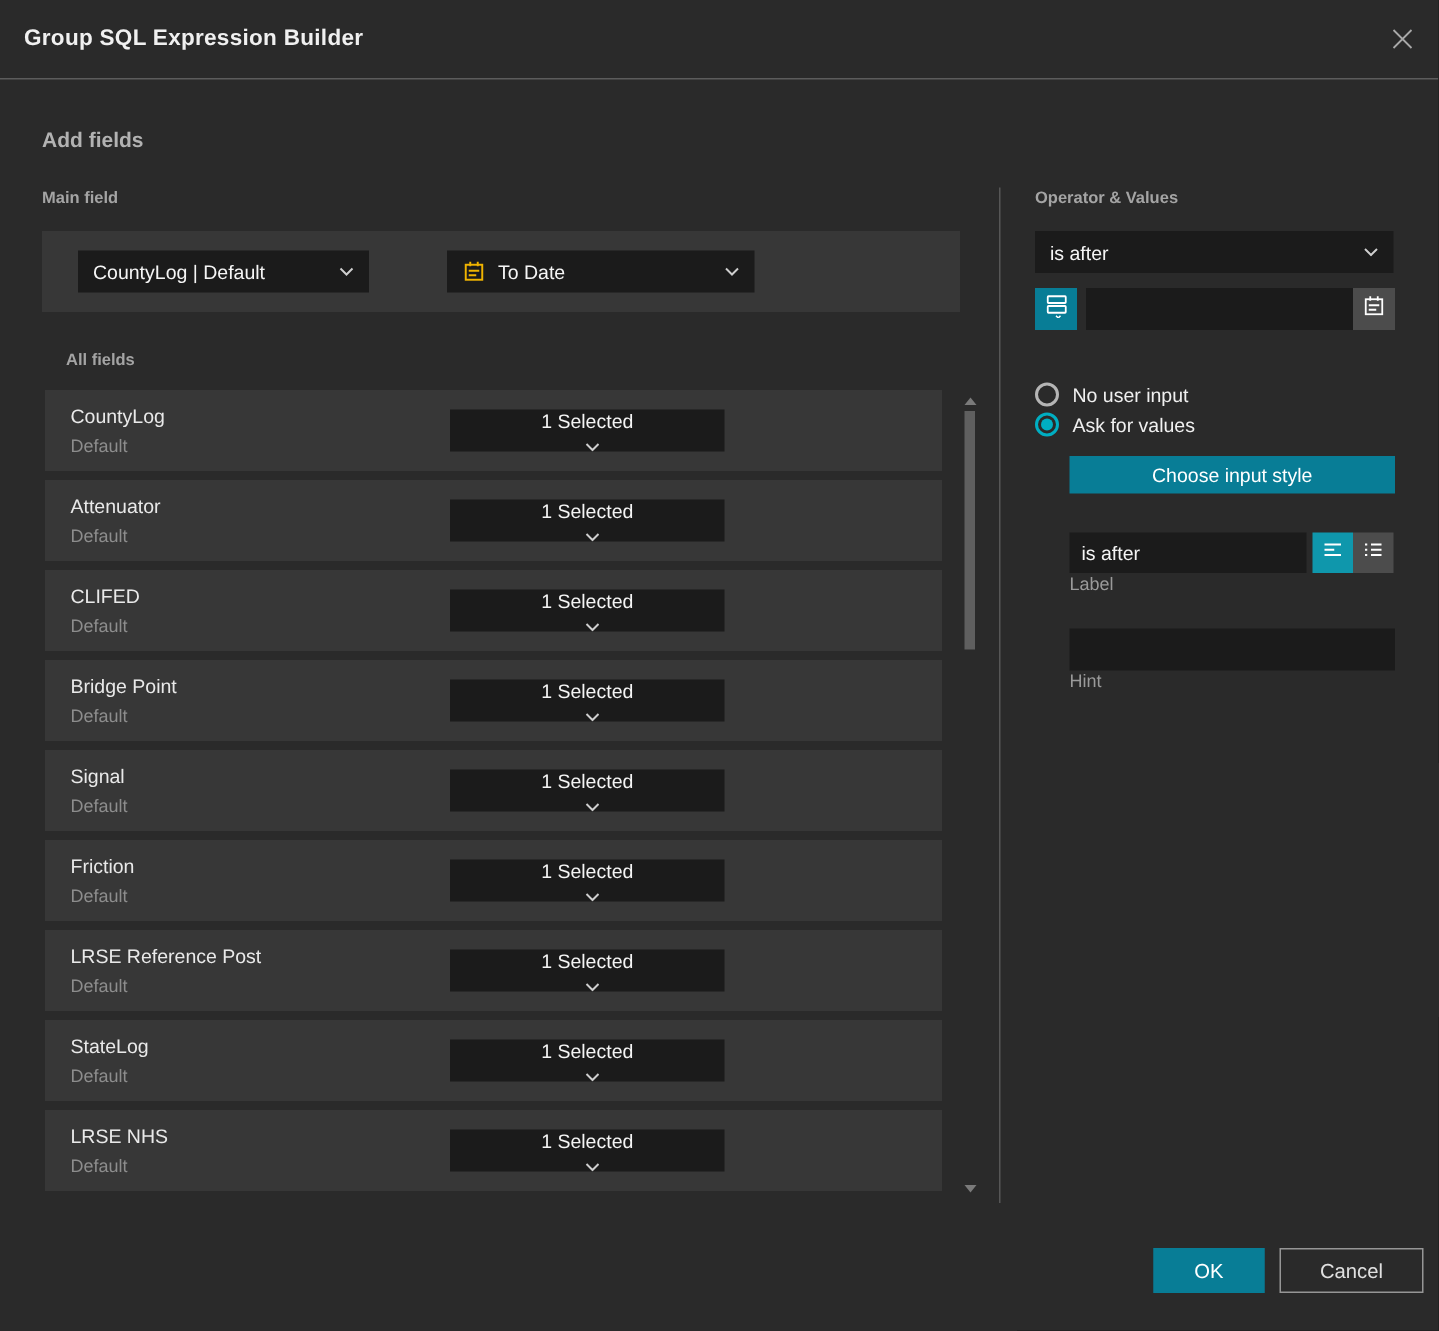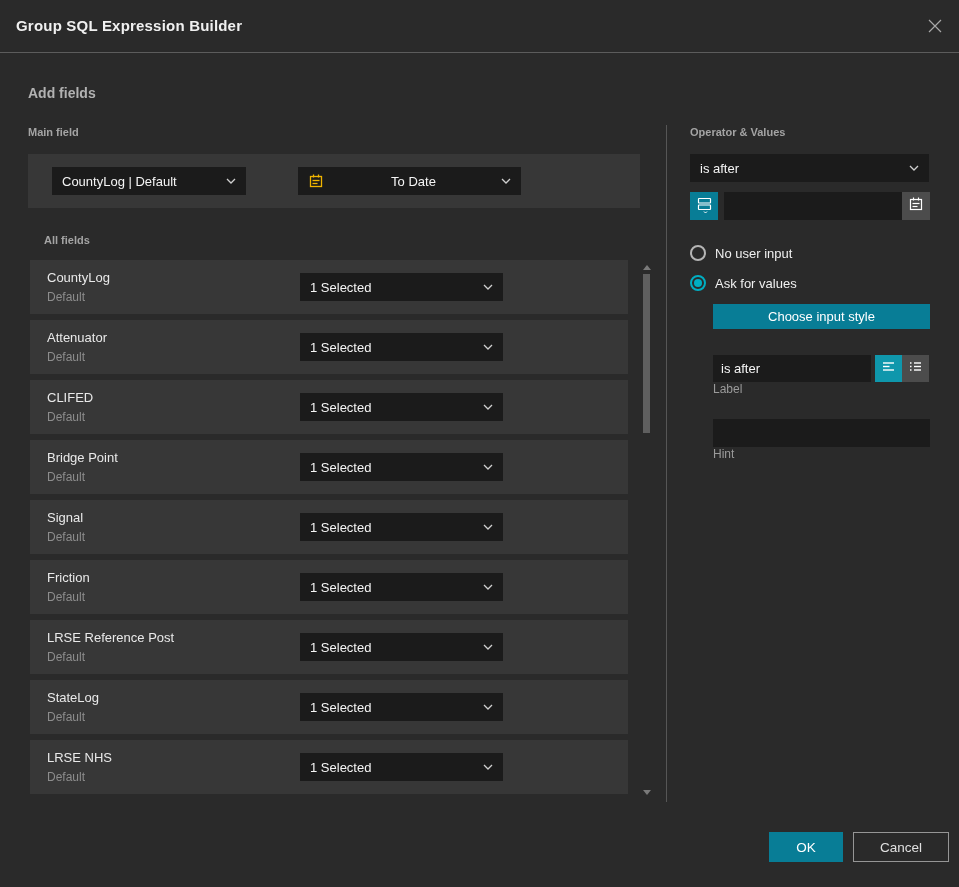--- a/index.html
+++ b/index.html
@@ -28,21 +28,21 @@
     position:absolute;height:28px;background:#1b1b1b;border:none;box-sizing:border-box;
     color:#f5f5f5;font-size:13px;font-family:"Liberation Sans",sans-serif;padding:0 8px;outline:none;
   }
   
   .main-box{position:absolute;left:28px;top:154px;width:612px;height:54px;background:#373737;}
   
   .rows{position:absolute;left:30px;top:260px;width:598px;}
   .frow{position:relative;width:598px;height:54px;background:#373737;margin-bottom:6px;}
   .frow .f-name{position:absolute;left:17px;top:10px;font-size:13px;color:#e9e9e9;}
   .frow .f-sub{position:absolute;left:17px;top:30px;font-size:12px;color:#8d8d8d;}
-  .frow .sel{left:270px;top:13px;width:203px;}
+  .frow .sel{left:270px;top:13px;width:183px;flex-direction:column;}
   
   .sbar{position:absolute;left:643px;top:260px;width:8px;height:540px;}
   .sbar .arr{position:absolute;left:0;width:0;height:0;border-left:4px solid transparent;border-right:4px solid transparent;cursor:pointer;}
   .sbar .arr-up{top:5px;border-bottom:5px solid #7a7a7a;}
   .sbar .arr-dn{top:530px;border-top:5px solid #7a7a7a;}
   .sbar .thumb{position:absolute;left:0;top:14px;width:7px;height:159px;background:#5f5f5f;cursor:grab;}
   
   .vdiv{position:absolute;left:666px;top:125px;width:1px;height:677px;background:#565656;}
   
   .icon-btn{position:absolute;box-sizing:border-box;display:flex;align-items:center;justify-content:center;cursor:pointer;}
@@ -83,21 +83,21 @@
 
   <div class="main-box">
     <div class="sel" style="left:12px;top:13px;width:194px;margin-left:12px;">
       <span class="sel-text">CountyLog | Default</span>
       <span class="chev">
         <svg width="10" height="6" viewBox="0 0 10 6">
             <path d="M1 1l4 4 4-4" fill="none" stroke="#cfcfcf" stroke-width="1.3"></path>
           </svg>
       </span>
     </div>
-    <div class="sel" style="left:270px;top:13px;width:223px;text-align:center;">
+    <div class="sel" style="left:270px;top:13px;width:205px;">
       <span style="display:flex;margin-right:8px;">
         <svg width="16" height="16" viewBox="0 0 16 16" fill="none" stroke="#f0b400" stroke-width="1.3">
           <rect x="2.5" y="3.5" width="11" height="10"></rect>
           <line x1="5.5" y1="1.5" x2="5.5" y2="4.5"></line>
             <line x1="10.5" y1="1.5" x2="10.5" y2="4.5"></line>
           <line x1="4.5" y1="7.5" x2="11.5" y2="7.5"></line>
             <line x1="4.5" y1="10.5" x2="9.5" y2="10.5"></line>
         </svg>
       </span>
       <span class="sel-text">To Date</span>
@@ -264,21 +264,21 @@
       <svg width="16" height="16" viewBox="0 0 16 16" fill="none" stroke="#fff" stroke-width="1.2">
         <rect x="2.5" y="3.5" width="11" height="10"></rect>
         <line x1="5.5" y1="1.5" x2="5.5" y2="4.5"></line>
           <line x1="10.5" y1="1.5" x2="10.5" y2="4.5"></line>
         <line x1="4.5" y1="7.5" x2="11.5" y2="7.5"></line>
           <line x1="4.5" y1="10.5" x2="9.5" y2="10.5"></line>
       </svg>
     </span>
   </div>
 
-  <div class="radio-row" style="top:245px;">
+  <div class="radio-row" style="top:255px;">
     <span class="radio"></span>
     <span class="radio-label">No user input</span>
   </div>
   <div class="radio-row" style="top:275px;">
     <span class="radio checked"></span>
     <span class="radio-label">Ask for values</span>
   </div>
 
   <button class="choose-btn">Choose input style</button>
 

